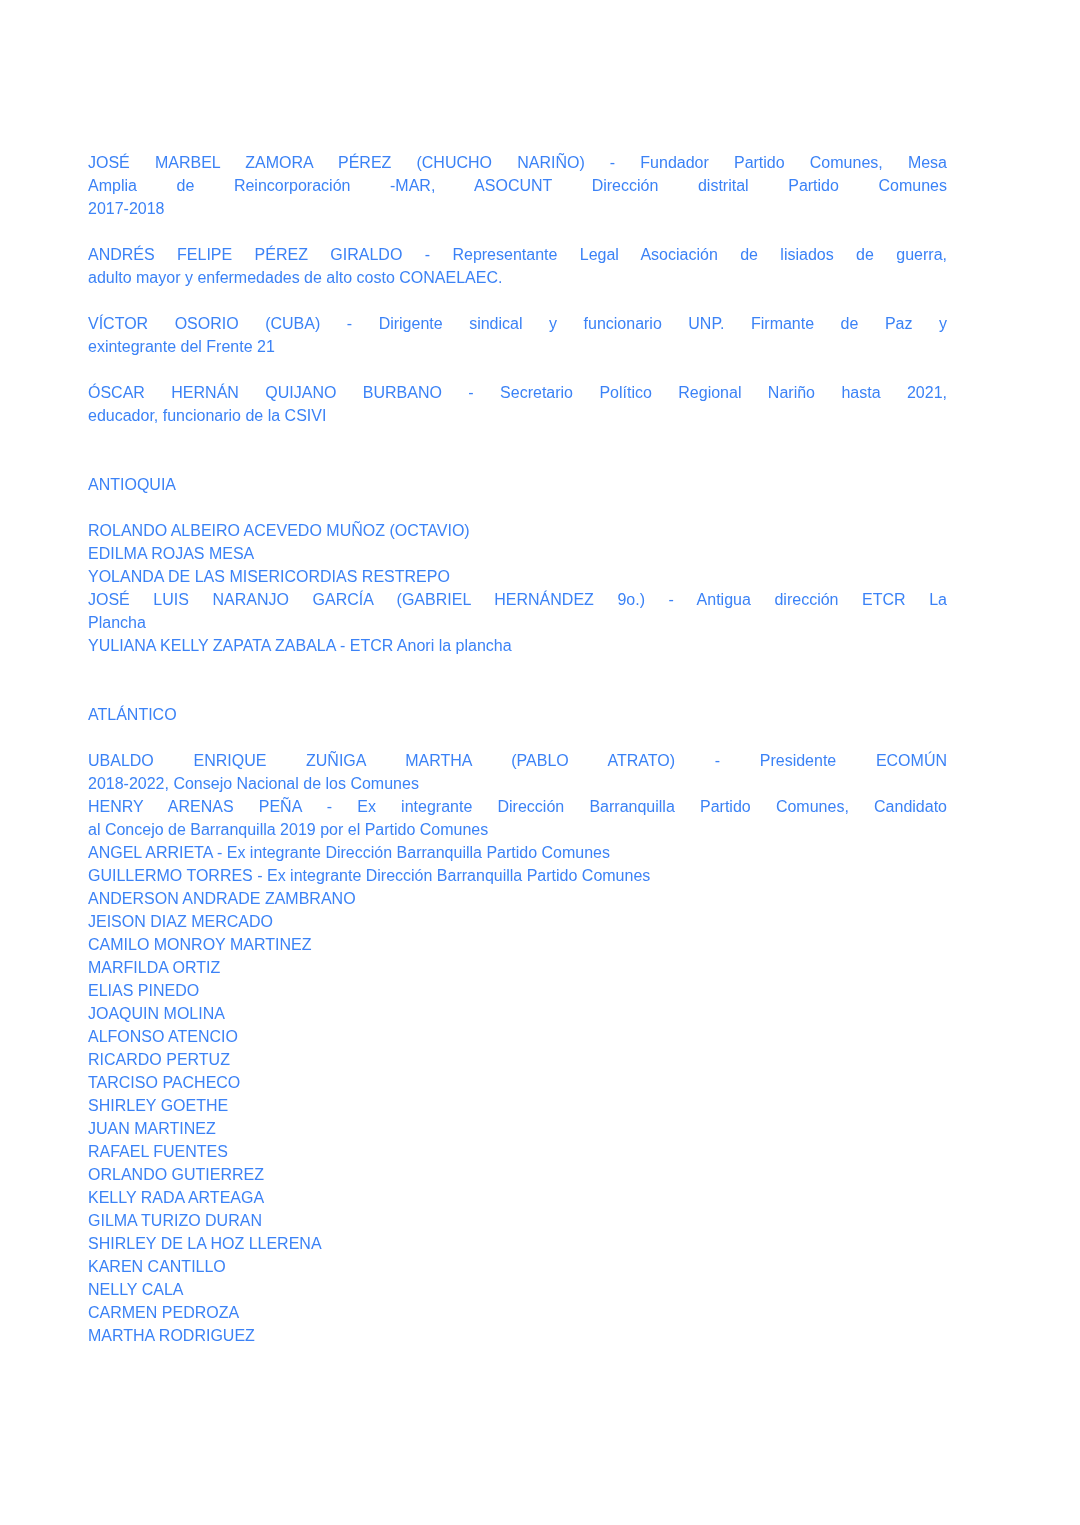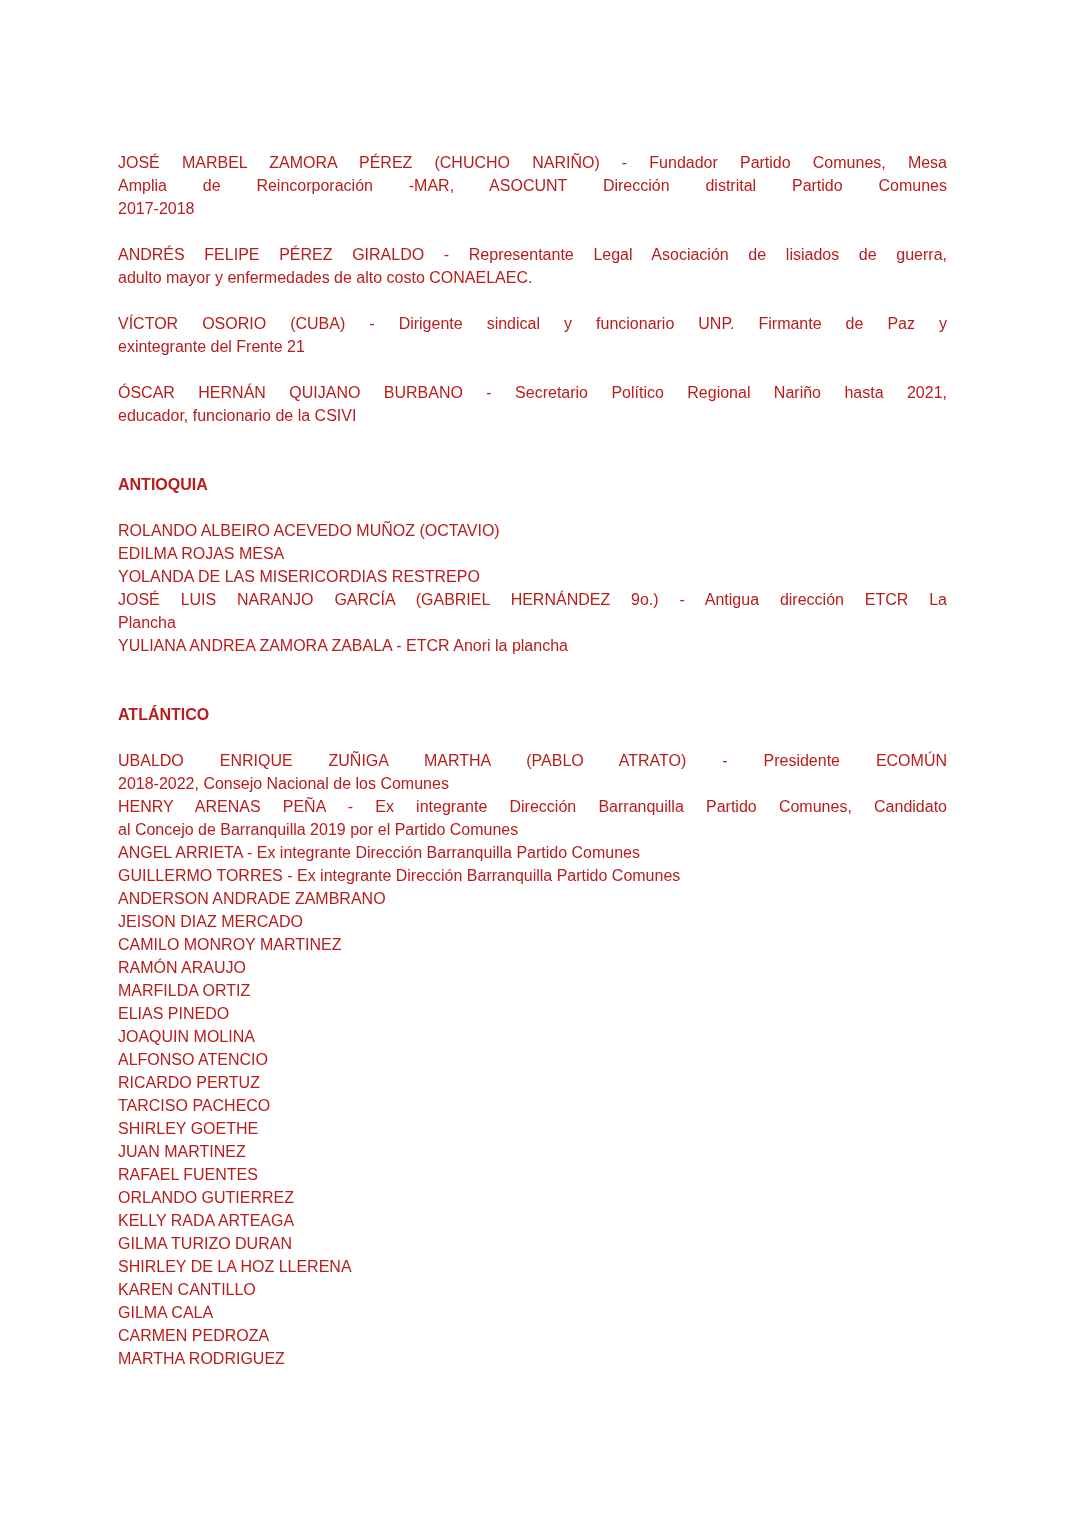--- a/index.html
+++ b/index.html
@@ -10,31 +10,31 @@
   }
   body {
     width: 1080px;
     height: 1525px;
     overflow: hidden;
   }
   .page {
     box-sizing: border-box;
     width: 1080px;
     height: 1313px;
-    padding: 151px 133px 40px 118px;
+    padding: 151px 133px 40px 88px;
     background: #ffffff;
-    color: #b91c1c;
+    color: #3b82f6;
     font-family: "Liberation Sans", "DejaVu Sans", sans-serif;
     font-size: 16px;
     line-height: 23px;
   }
   .para   { margin: 0 0 23px 0; }
   .names  { margin: 0 0 23px 0; }
   .heading {
-    font-weight: bold;
+    font-weight: normal;
     margin: 46px 0 23px 0;
     line-height: 23px;
   }
   .ln {
     white-space: pre-wrap;
     min-height: 23px;
   }
   .ln.j {
     text-align: justify;
     text-align-last: justify;
@@ -67,48 +67,47 @@
   </div>
 
   <div class="heading">ANTIOQUIA</div>
 
   <div class="names">
     <div class="ln">ROLANDO ALBEIRO ACEVEDO MUÑOZ (OCTAVIO)</div>
     <div class="ln">EDILMA ROJAS MESA</div>
     <div class="ln">YOLANDA DE LAS MISERICORDIAS RESTREPO</div>
     <div class="ln j">JOSÉ LUIS NARANJO GARCÍA (GABRIEL HERNÁNDEZ 9o.) - Antigua dirección ETCR La</div>
     <div class="ln">Plancha</div>
-    <div class="ln">YULIANA ANDREA ZAMORA ZABALA - ETCR Anori la plancha</div>
+    <div class="ln">YULIANA KELLY ZAPATA ZABALA - ETCR Anori la plancha</div>
   </div>
 
   <div class="heading">ATLÁNTICO</div>
 
   <div class="names">
     <div class="ln j">UBALDO ENRIQUE ZUÑIGA MARTHA (PABLO ATRATO) - Presidente ECOMÚN</div>
     <div class="ln">2018-2022, Consejo Nacional de los Comunes</div>
     <div class="ln j">HENRY ARENAS PEÑA - Ex integrante Dirección Barranquilla Partido Comunes, Candidato</div>
     <div class="ln">al Concejo de Barranquilla 2019 por el Partido Comunes</div>
     <div class="ln">ANGEL ARRIETA - Ex integrante Dirección Barranquilla Partido Comunes</div>
     <div class="ln">GUILLERMO TORRES - Ex integrante Dirección Barranquilla Partido Comunes</div>
     <div class="ln">ANDERSON ANDRADE ZAMBRANO</div>
     <div class="ln">JEISON DIAZ MERCADO</div>
     <div class="ln">CAMILO MONROY MARTINEZ</div>
-    <div class="ln">RAMÓN ARAUJO</div>
     <div class="ln">MARFILDA ORTIZ</div>
     <div class="ln">ELIAS PINEDO</div>
     <div class="ln">JOAQUIN MOLINA</div>
     <div class="ln">ALFONSO ATENCIO</div>
     <div class="ln">RICARDO PERTUZ</div>
     <div class="ln">TARCISO PACHECO</div>
     <div class="ln">SHIRLEY GOETHE</div>
     <div class="ln">JUAN MARTINEZ</div>
     <div class="ln">RAFAEL FUENTES</div>
     <div class="ln">ORLANDO GUTIERREZ</div>
     <div class="ln">KELLY RADA ARTEAGA</div>
     <div class="ln">GILMA TURIZO DURAN</div>
     <div class="ln">SHIRLEY DE LA HOZ LLERENA</div>
     <div class="ln">KAREN CANTILLO</div>
-    <div class="ln">GILMA CALA</div>
+    <div class="ln">NELLY CALA</div>
     <div class="ln">CARMEN PEDROZA</div>
     <div class="ln">MARTHA RODRIGUEZ</div>
   </div>
 
 </div>
 
 </body></html>

